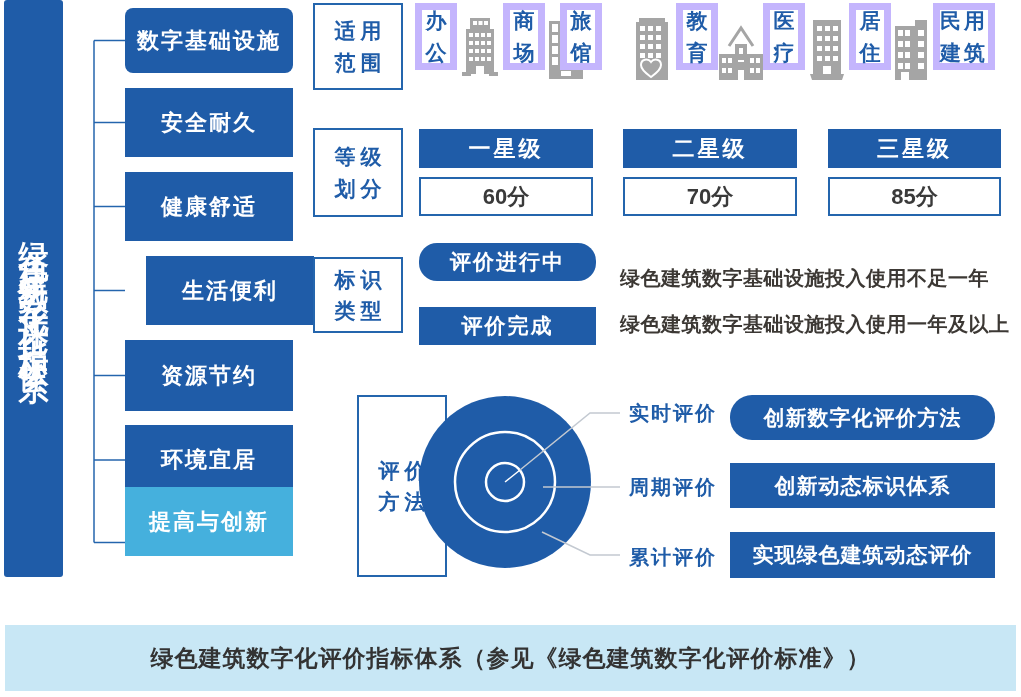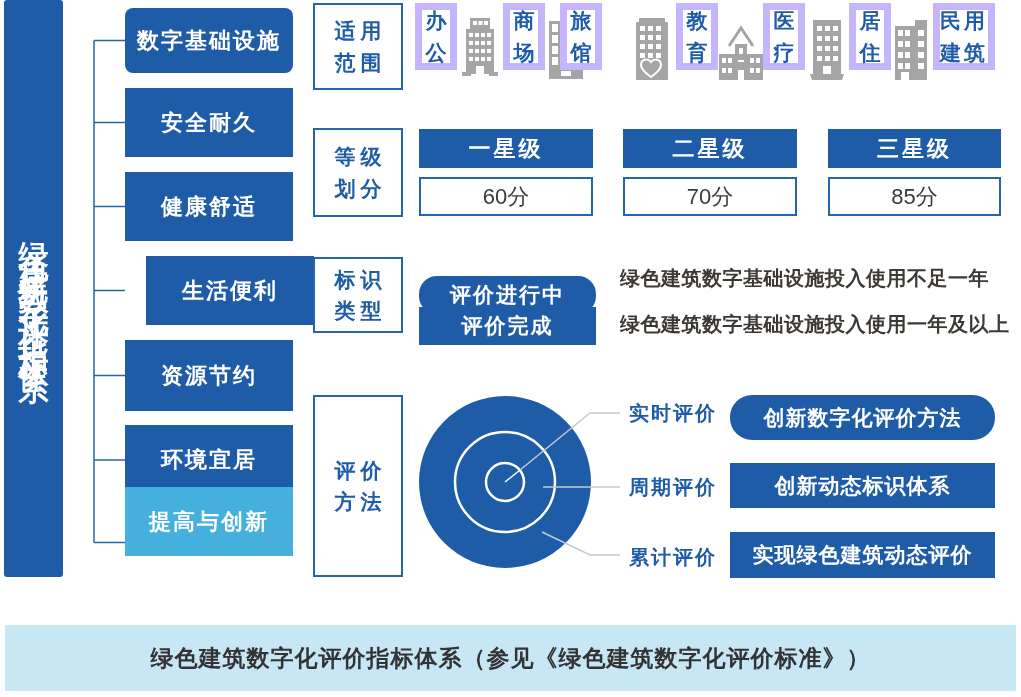--- a/index.html
+++ b/index.html
@@ -29,21 +29,21 @@
             display:flex;align-items:center;justify-content:center;}
   .bldg-box .bldg-label{display:inline-block;width:1.15em;word-break:break-all;
             color:#1f5ca8;font-size:21px;font-weight:bold;line-height:1.5;text-align:center;}
   .bldg-box.wide .bldg-label{width:2.45em;letter-spacing:3px;}
   .bldg-icon{display:block;}
 
   
   .star-bar{top:129px;height:39px;background:#1f5ca8;color:#ffffff;font-size:22px;font-weight:bold;
             letter-spacing:3px;display:flex;align-items:center;justify-content:center;}
   .score-box{top:177px;height:39px;background:#ffffff;border:2px solid #2465ad;color:#3a3a3a;
-             font-size:22px;font-weight:normal;display:flex;align-items:center;justify-content:center;}
+             font-size:22px;font-weight:bold;display:flex;align-items:center;justify-content:center;}
 
   
   .badge-bar{left:419px;width:177px;height:38px;background:#1f5ca8;color:#ffffff;font-size:21px;
              font-weight:bold;letter-spacing:2px;display:flex;align-items:center;justify-content:center;}
   .type-desc{left:620px;width:396px;height:26px;color:#3c3834;font-size:20px;font-weight:bold;
              letter-spacing:0.5px;display:flex;align-items:center;}
 
   
   .method-name{left:629px;width:92px;height:24px;color:#1f5ca8;font-size:20px;font-weight:bold;
                letter-spacing:2px;display:flex;align-items:center;}
@@ -264,26 +264,26 @@
   <div class="abs score-box" style="left:419px;width:174px;">60分</div>
   <div class="abs star-bar" style="left:623px;width:174px;">二星级</div>
   <div class="abs score-box" style="left:623px;width:174px;">70分</div>
   <div class="abs star-bar" style="left:828px;width:173px;">三星级</div>
   <div class="abs score-box" style="left:828px;width:173px;">85分</div>
 
   <div class="abs sec-label" style="top:257px;height:76px;">
     <span>标识</span>
     <span>类型</span>
   </div>
-  <div class="abs badge-bar" style="top:276px;border-radius:18px;">评价进行中</div>
+  <div class="abs badge-bar" style="top:243px;border-radius:18px;">评价进行中</div>
   <div class="abs type-desc" style="top:265px;">绿色建筑数字基础设施投入使用不足一年</div>
   <div class="abs badge-bar" style="top:307px;">评价完成</div>
   <div class="abs type-desc" style="top:311px;">绿色建筑数字基础设施投入使用一年及以上</div>
 
-  <div class="abs sec-label" style="top:395px;height:182px;">
+  <div class="abs sec-label" style="top:395px;height:182px;margin-left:44px;">
     <span>评价</span>
     <span>方法</span>
   </div>
 
   <svg class="abs" style="left:398px;top:388px;" width="232" height="200">
     <circle cx="107" cy="94" r="86" fill="#1f5ca8"></circle>
     <circle cx="107" cy="94" r="50" fill="none" stroke="#ffffff" stroke-width="2.5"></circle>
     <circle cx="107" cy="94" r="19" fill="none" stroke="#ffffff" stroke-width="2.5"></circle>
     <g fill="none" stroke-width="1.5">
       <path d="M107 94 L122 82" stroke="#ffffff"></path>

